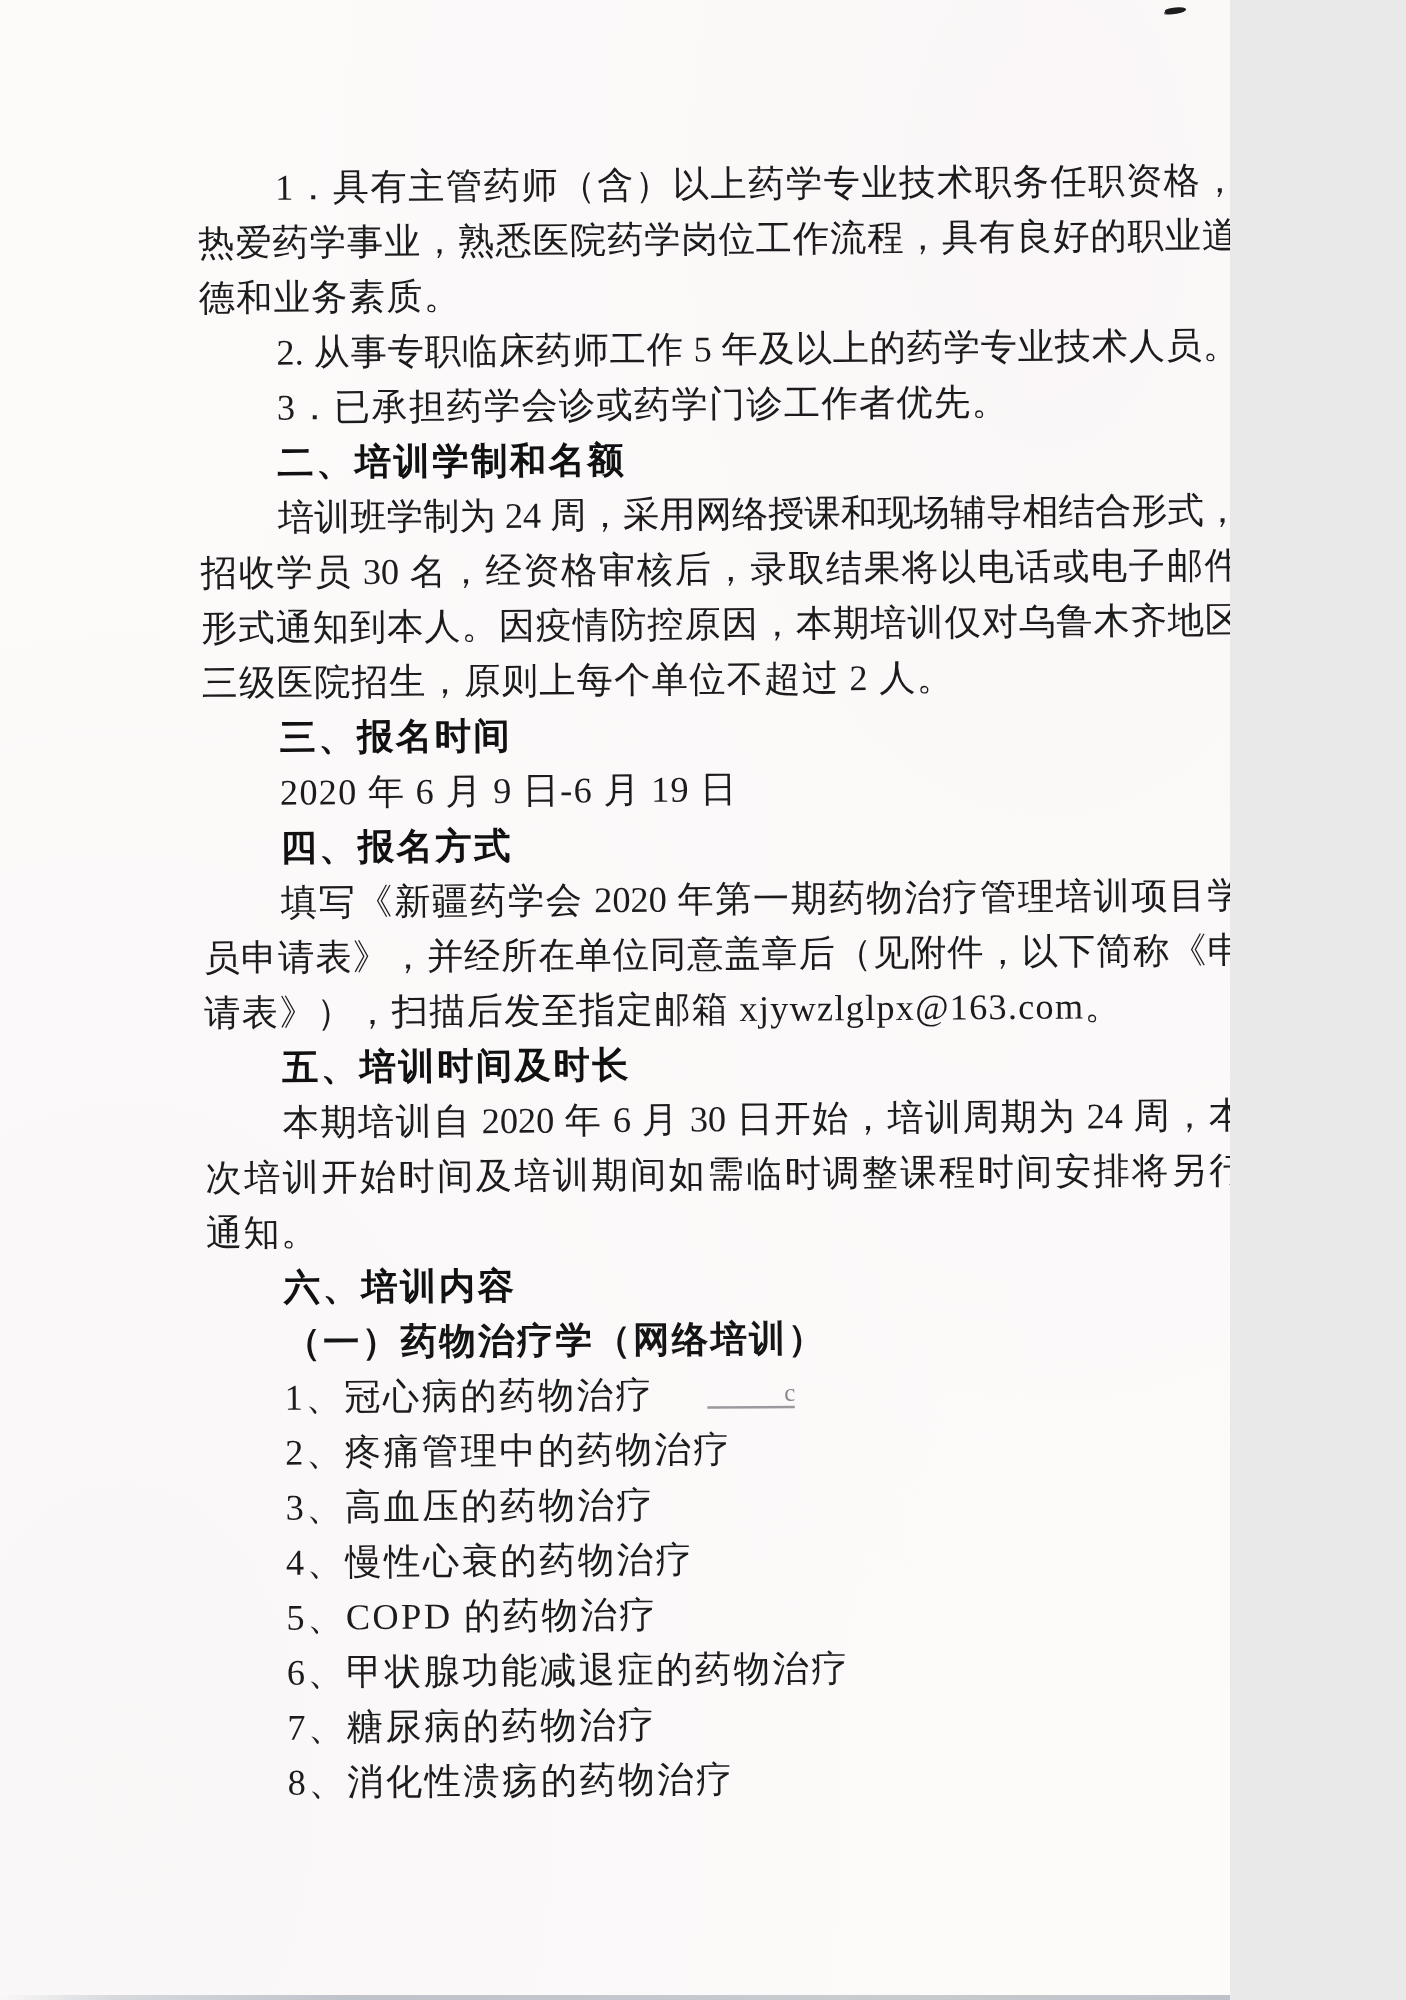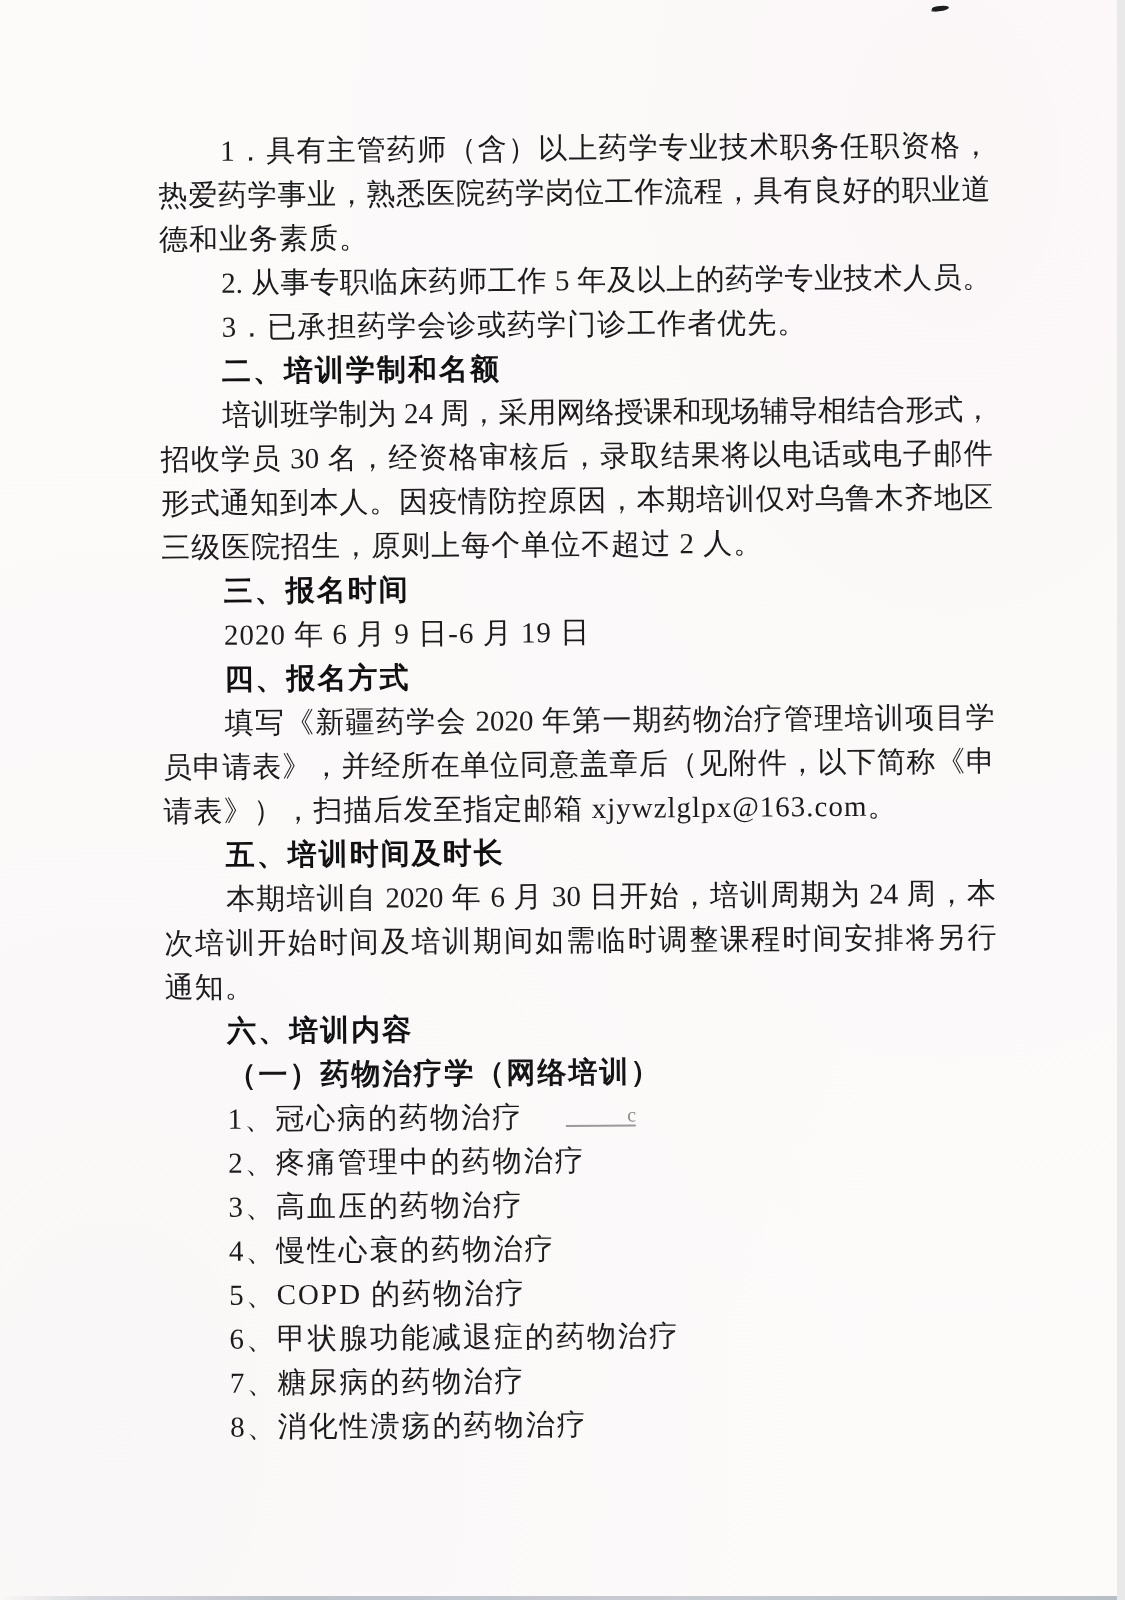--- a/index.html
+++ b/index.html
@@ -4,21 +4,21 @@
 <style>
   html,body{margin:0;padding:0;}
   body{
     width:1125px;height:1600px;
     background:#e9e9ea;
     font-family:"Liberation Serif", serif;
     overflow:hidden;
   }
   .page{
     position:relative;
-    width:1117px;height:1600px;
+    width:984px;height:1600px;
     background:
       radial-gradient(ellipse at 85% 10%, rgba(250,244,246,.6), rgba(250,244,246,0) 60%),
       radial-gradient(ellipse at 10% 90%, rgba(247,242,244,.5), rgba(247,242,244,0) 55%),
       #fcfbfa;
     overflow:hidden;
   }
   
   .ink-mark{
     position:absolute;
     left:932px;top:6px;

